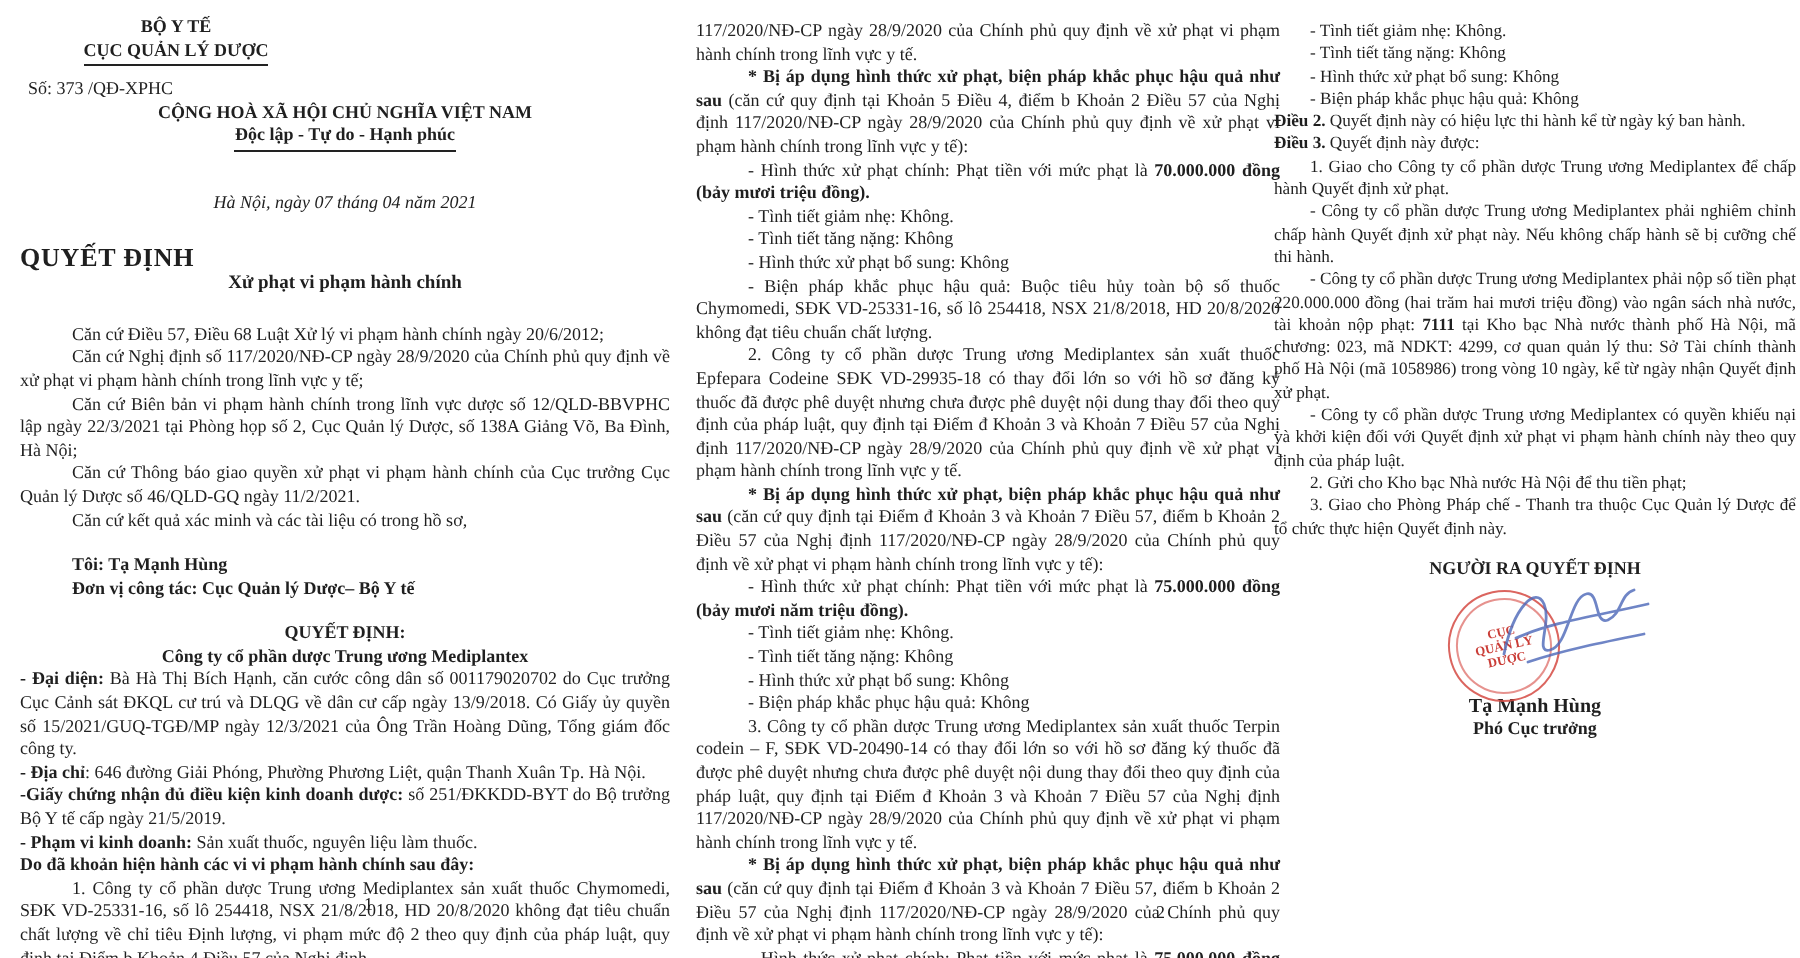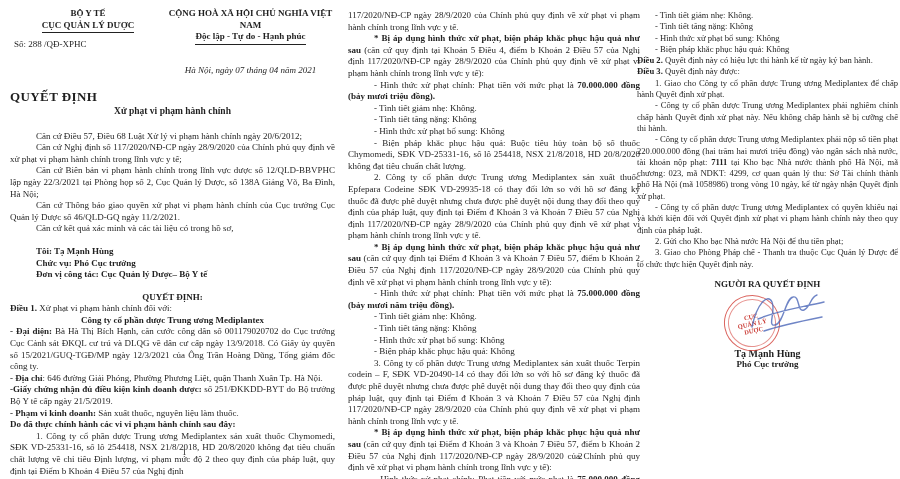--- a/index.html
+++ b/index.html
@@ -2,21 +2,21 @@
 <html><head>
 <meta charset="utf-8">
 <style>
   html,body{margin:0;padding:0;background:#ffffff;}
   .canvas{position:relative;width:900px;height:479px;background:#ffffff;overflow:hidden;
           font-family:"Liberation Serif","DejaVu Serif",serif;color:#1f1f1f;}
   .page{position:absolute;top:0;height:479px;font-size:9px;line-height:11.6px;}
   .page1{left:10px;width:325px;}
   .page2{left:348px;width:292px;}
   .page3{left:637px;width:261px;font-size:8.6px;line-height:11.3px;}
-  .hdr{display:flex;margin-top:8px;}
+  .hdr{display:flex;margin-top:8px;flex-direction:column;}
   .hdr-l{width:156px;text-align:center;}
   .hdr-r{flex:1;text-align:center;}
   .b{font-weight:bold;}
   .it{font-style:italic;}
   .ul{display:inline-block;border-bottom:1px solid #222;padding-bottom:1px;}
   .so{margin-top:6px;text-align:left;padding-left:4px;}
   .title{text-align:left;font-size:13px;font-weight:bold;margin-top:15px;letter-spacing:.4px;}
   .subtitle{text-align:center;font-size:9.5px;font-weight:bold;margin-top:3px;margin-bottom:13px;}
   .body{width:100%;}
   .page2 .body,.page3 .body{margin-top:10px;}
@@ -45,47 +45,45 @@
 </head>
 <body>
 
 <div class="canvas">
 
   <section class="page page1">
     <div class="hdr">
       <div class="hdr-l">
         <div class="b">BỘ Y TẾ</div>
         <div><span class="b ul">CỤC QUẢN LÝ DƯỢC</span></div>
-        <div class="so">Số:  288  /QĐ-XPHC</div>
+        <div class="so">Số:  373  /QĐ-XPHC</div>
       </div>
       <div class="hdr-r">
         <div class="b">CỘNG HOÀ XÃ HỘI CHỦ NGHĨA VIỆT NAM</div>
         <div><span class="b ul">Độc lập - Tự do - Hạnh phúc</span></div>
         <div class="it" style="margin-top:20px;">Hà Nội, ngày 07 tháng 04 năm 2021</div>
       </div>
     </div>
     <div class="title">QUYẾT ĐỊNH</div>
     <div class="subtitle">Xử phạt vi phạm hành chính</div>
     <div class="body">
         <p class="ln pi"><span>Căn cứ Điều 57, Điều 68 Luật Xử lý vi phạm hành chính ngày 20/6/2012;</span></p>
         <p class="ln pi"><span>Căn cứ Nghị định số 117/2020/NĐ-CP ngày 28/9/2020 của Chính phủ quy định về xử phạt vi phạm hành chính trong lĩnh vực y tế;</span></p>
         <p class="ln pi"><span>Căn cứ Biên bản vi phạm hành chính trong lĩnh vực dược số 12/QLD-BBVPHC lập ngày 22/3/2021 tại Phòng họp số 2, Cục Quản lý Dược, số 138A Giảng Võ, Ba Đình, Hà Nội;</span></p>
         <p class="ln pi"><span>Căn cứ Thông báo giao quyền xử phạt vi phạm hành chính của Cục trưởng Cục Quản lý Dược số 46/QLD-GQ ngày 11/2/2021.</span></p>
         <p class="ln pi"><span>Căn cứ kết quả xác minh và các tài liệu có trong hồ sơ,</span></p>
         <p class="ln pi g"><span class="b">Tôi: Tạ Mạnh Hùng</span></p>
-        <p class="ln pi"><span class="b">Chức vụ: Phó Cục trưởng</span></p>
         <p class="ln pi"><span class="b">Đơn vị công tác: Cục Quản lý Dược– Bộ Y tế</span></p>
         <p class="ln ctr g"><span>QUYẾT ĐỊNH:</span></p>
-        <p class="ln p"><span class="b">Điều 1.</span><span> Xử phạt vi phạm hành chính đối với:</span></p>
         <p class="ln ctr"><span>Công ty cổ phần dược Trung ương Mediplantex</span></p>
         <p class="ln p"><span class="b">- Đại diện:</span><span> Bà Hà Thị Bích Hạnh, căn cước công dân số 001179020702 do Cục trưởng Cục Cảnh sát ĐKQL cư trú và DLQG về dân cư cấp ngày 13/9/2018. Có Giấy ủy quyền số 15/2021/GUQ-TGĐ/MP ngày 12/3/2021 của Ông Trần Hoàng Dũng, Tổng giám đốc công ty.</span></p>
         <p class="ln p"><span class="b">- Địa chỉ</span><span>: 646 đường Giải Phóng, Phường Phương Liệt, quận Thanh Xuân Tp. Hà Nội.</span></p>
         <p class="ln p"><span class="b">-Giấy chứng nhận đủ điều kiện kinh doanh dược:</span><span> số 251/ĐKKDD-BYT do Bộ trưởng Bộ Y tế cấp ngày 21/5/2019.</span></p>
         <p class="ln p"><span class="b">- Phạm vi kinh doanh:</span><span> Sản xuất thuốc, nguyên liệu làm thuốc.</span></p>
-        <p class="ln p"><span class="b">Do đã thực chính hành các vi vi phạm hành chính sau đây:</span></p>
+        <p class="ln p"><span class="b">Do đã khoản hiện hành các vi vi phạm hành chính sau đây:</span></p>
         <p class="ln pi"><span>1. Công ty cổ phần dược Trung ương Mediplantex sản xuất thuốc Chymomedi, SĐK VD-25331-16, số lô 254418, NSX 21/8/2018, HD 20/8/2020 không đạt tiêu chuẩn chất lượng về chỉ tiêu Định lượng, vi phạm mức độ 2 theo quy định của pháp luật, quy định tại Điểm b Khoản 4 Điều 57 của Nghị định</span></p>
       </div>
     <div class="pagenum pn1">1</div>
   </section>
 
   <section class="page page2">
     <div class="body">
         <p class="ln p"><span>117/2020/NĐ-CP ngày 28/9/2020 của Chính phủ quy định về xử phạt vi phạm hành chính trong lĩnh vực y tế.</span></p>
         <p class="ln pi"><span class="b">* Bị áp dụng hình thức xử phạt, biện pháp khắc phục hậu quả như sau</span><span> (căn cứ quy định tại Khoản 5 Điều 4, điểm b Khoản 2 Điều 57 của Nghị định 117/2020/NĐ-CP ngày 28/9/2020 của Chính phủ quy định về xử phạt vi phạm hành chính trong lĩnh vực y tế):</span></p>
         <p class="ln pi"><span>- Hình thức xử phạt chính: Phạt tiền với mức phạt là </span><span class="b">70.000.000 đồng (bảy mươi triệu đồng).</span></p>

